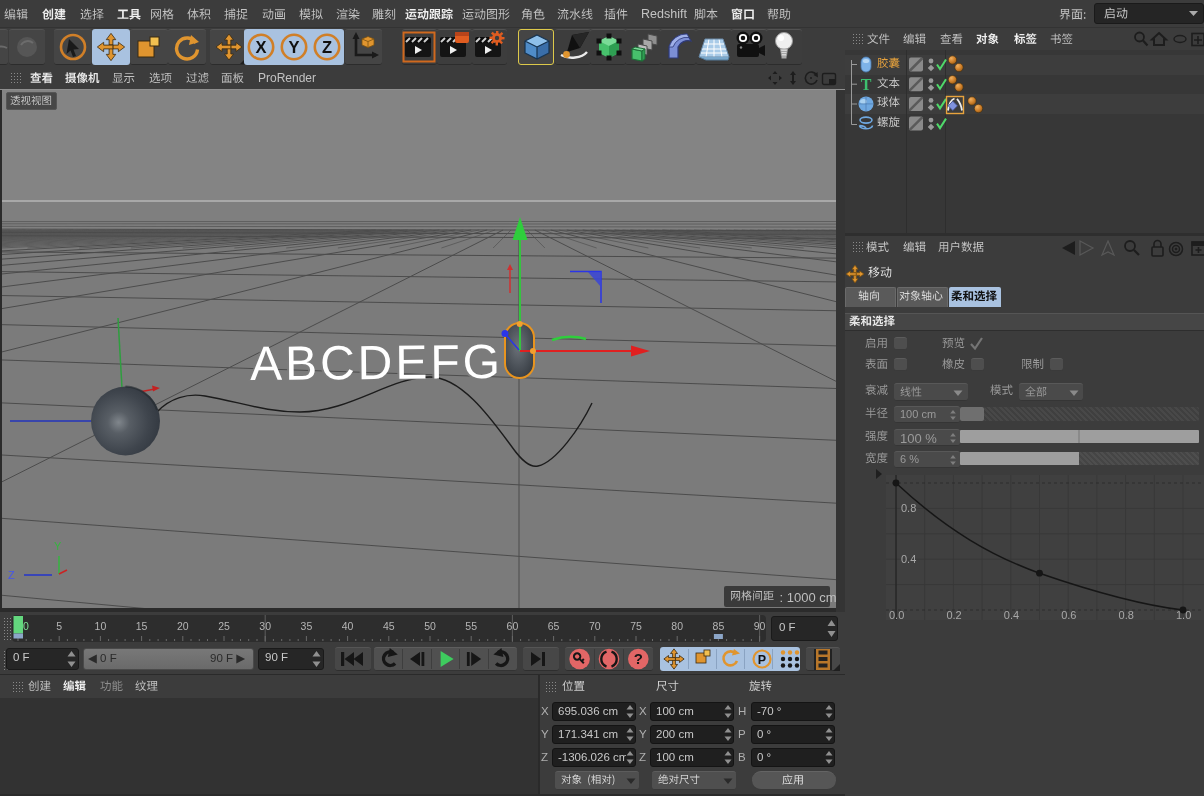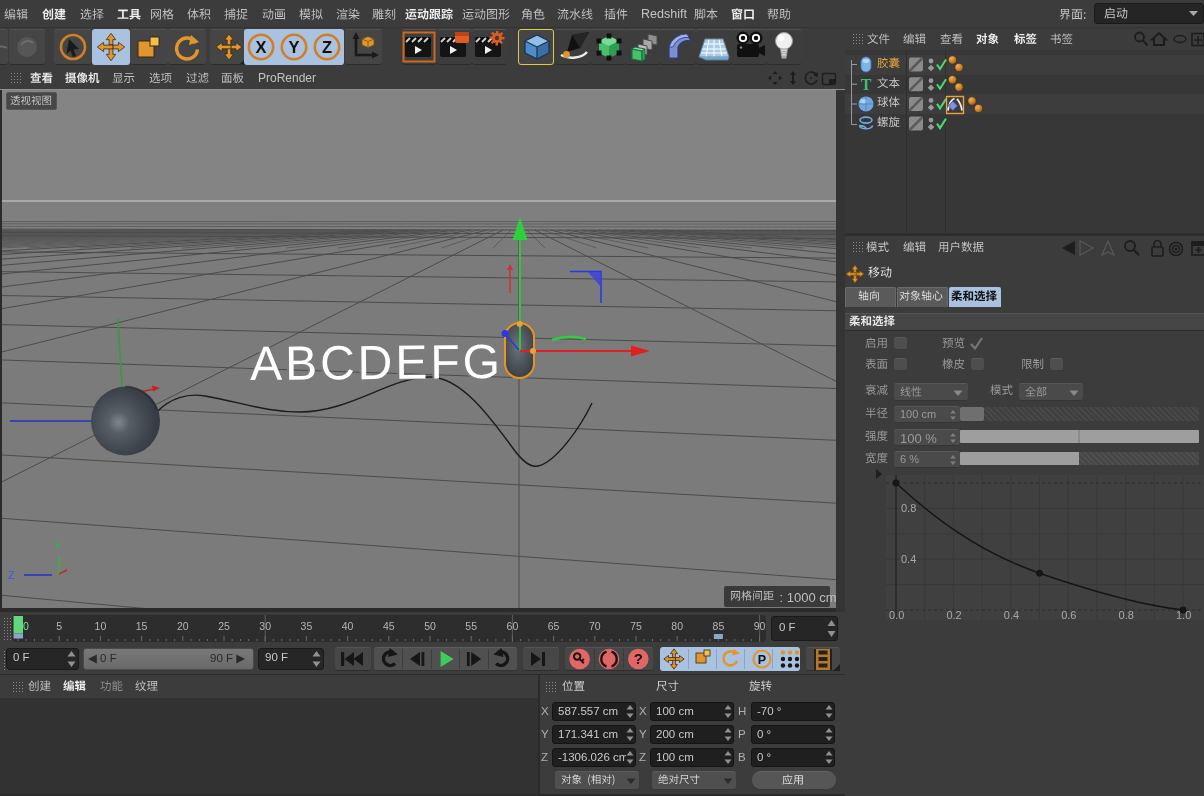--- a/index.html
+++ b/index.html
@@ -758,21 +758,21 @@
       <path transform="translate(0,10.1)" fill="#d2d2d2" d="M4.2 -7.6V-6.7H10.5V-7.6ZM5 -5.9C5.3 -4.3 5.7 -2.1 5.8 -0.9L6.6 -1.2C6.5 -2.3 6.2 -4.4 5.8 -6ZM6.6 -9.5C6.8 -8.9 7 -8.2 7.1 -7.7L8 -7.9C7.8 -8.4 7.6 -9.2 7.4 -9.7ZM3.7 -0.4V0.4H11V-0.4H8.6C9 -1.9 9.5 -4.2 9.8 -6L8.9 -6.1C8.7 -4.4 8.2 -1.9 7.8 -0.4ZM3.3 -9.6C2.6 -7.9 1.6 -6.1 0.4 -5C0.6 -4.8 0.8 -4.4 0.9 -4.2C1.3 -4.6 1.7 -5 2.1 -5.6V0.9H2.9V-6.9C3.4 -7.7 3.8 -8.5 4.1 -9.4Z M19 -8.6H20.9V-7.6H19ZM16.3 -8.6H18.2V-7.6H16.3ZM13.7 -8.6H15.5V-7.6H13.7ZM13.7 -4.9V-0.1H12.2V0.6H22.4V-0.1H20.8V-4.9H17.2L17.4 -5.6H22.1V-6.3H17.5L17.6 -6.9H21.8V-9.2H12.8V-6.9H16.7L16.6 -6.3H12.3V-5.6H16.5L16.4 -4.9ZM14.5 -0.1V-0.8H19.9V-0.1ZM14.5 -3.2H19.9V-2.5H14.5ZM14.5 -3.7V-4.3H19.9V-3.7ZM14.5 -2H19.9V-1.3H14.5Z"></path>
     </svg>
     <svg style="position:absolute;left:656.0px;top:680.0px;overflow:visible" width="25" height="14">
       <path transform="translate(0,10.1)" fill="#d2d2d2" d="M2 -9.1V-5.9C2 -4 1.9 -1.4 0.4 0.4C0.6 0.5 0.9 0.8 1.1 1C2.4 -0.6 2.8 -2.7 2.9 -4.6H5.9C6.6 -1.9 8 0 10.4 0.9C10.5 0.6 10.8 0.3 11 0.1C8.8 -0.6 7.5 -2.3 6.8 -4.6H9.9V-9.1ZM3 -8.3H9V-5.4H3V-5.9Z M13.4 -4.8C14.3 -3.9 15.2 -2.6 15.5 -1.8L16.3 -2.3C15.9 -3.2 15 -4.3 14.1 -5.2ZM18.8 -9.7V-7.2H12.1V-6.4H18.8V-0.4C18.8 -0.1 18.7 -0 18.4 0C18.1 0 17.1 0 16 -0C16.2 0.2 16.4 0.7 16.4 0.9C17.7 0.9 18.6 0.9 19 0.8C19.5 0.6 19.7 0.3 19.7 -0.4V-6.4H22.4V-7.2H19.7V-9.7Z"></path>
     </svg>
     <svg style="position:absolute;left:749.0px;top:680.0px;overflow:visible" width="25" height="14">
       <path transform="translate(0,10.1)" fill="#d2d2d2" d="M1.9 -9.3C2.3 -8.9 2.6 -8.2 2.8 -7.8H0.5V-7H1.7C1.7 -3.7 1.6 -1.2 0.3 0.3C0.5 0.5 0.8 0.7 0.9 0.9C2 -0.4 2.4 -2.3 2.5 -4.7H3.8C3.8 -1.5 3.7 -0.3 3.5 -0.1C3.4 0 3.3 0.1 3.1 0.1C3 0.1 2.6 0.1 2.1 0C2.3 0.2 2.3 0.6 2.3 0.8C2.8 0.8 3.3 0.8 3.5 0.8C3.8 0.8 4 0.7 4.2 0.4C4.5 0 4.6 -1.2 4.6 -5.1C4.6 -5.2 4.6 -5.5 4.6 -5.5H2.5L2.6 -7H5.1V-7.8H3L3.6 -8C3.4 -8.4 3.1 -9.1 2.7 -9.6ZM5.8 -4.3C5.8 -2.4 5.6 -0.6 4.6 0.3C4.8 0.4 5 0.7 5.2 0.9C5.7 0.4 6 -0.4 6.2 -1.2C6.9 0.3 7.9 0.7 9.3 0.7H10.9C10.9 0.5 11 0.1 11.1 -0.1C10.8 -0.1 9.6 -0.1 9.4 -0.1C9 -0.1 8.7 -0.1 8.4 -0.2V-2.6H10.6V-3.4H8.4V-5.4H9.9C9.7 -4.9 9.5 -4.5 9.4 -4.2L10.1 -4C10.3 -4.5 10.7 -5.3 10.9 -6L10.4 -6.2L10.3 -6.1H5.7C6 -6.5 6.2 -6.9 6.4 -7.4H11V-8.2H6.8C6.9 -8.6 7.1 -9.1 7.2 -9.5L6.3 -9.7C6 -8.4 5.4 -7.1 4.7 -6.3C4.9 -6.2 5.2 -5.9 5.4 -5.7L5.6 -6V-5.4H7.6V-0.5C7.1 -0.9 6.7 -1.5 6.5 -2.5C6.5 -3.1 6.6 -3.7 6.6 -4.3Z M12.4 -3.8C12.5 -3.9 12.9 -4 13.3 -4H14.3V-2.3L12 -1.9L12.1 -1.1L14.3 -1.5V0.9H15.1V-1.7L16.7 -2L16.6 -2.7L15.1 -2.4V-4H16.3V-4.8H15.1V-6.5H14.3V-4.8H13.2C13.5 -5.6 13.9 -6.5 14.2 -7.5H16.3V-8.3H14.4C14.5 -8.7 14.6 -9.1 14.7 -9.5L13.9 -9.7C13.8 -9.2 13.7 -8.8 13.6 -8.3H12V-7.5H13.4C13.1 -6.6 12.9 -5.8 12.7 -5.5C12.5 -5 12.4 -4.6 12.2 -4.6C12.3 -4.4 12.4 -4 12.4 -3.8ZM16.4 -6.2V-5.3H18.1C17.8 -4.5 17.6 -3.8 17.4 -3.2H20.7C20.3 -2.6 19.8 -1.9 19.3 -1.3C18.9 -1.6 18.5 -1.8 18.2 -2.1L17.6 -1.5C18.8 -0.8 20.1 0.3 20.8 0.9L21.4 0.3C21 -0.1 20.6 -0.5 20 -0.9C20.7 -1.8 21.5 -2.9 22.1 -3.8L21.5 -4.1L21.3 -4H18.6L19 -5.3H22.5V-6.2H19.2L19.6 -7.5H22.1V-8.3H19.8L20.1 -9.5L19.3 -9.7L18.9 -8.3H16.8V-7.5H18.7L18.3 -6.2Z"></path>
     </svg>
     <div class="lat" style="left:541px;top:705px;font-size:11.5px;color:#b0b0b0">X</div>
     <div style="position:absolute;left:552px;top:702px;width:84px;height:19px;background:#1f1f1f;border-radius:3px;border:1px solid #141414;"></div>
-    <div class="fldtx" style="left:558px;top:705px;max-width:68px;overflow:hidden">587.557 cm</div>
+    <div class="fldtx" style="left:558px;top:705px;max-width:68px;overflow:hidden">695.036 cm</div>
     <svg style="position:absolute;left:626px;top:705px" width="8" height="13" fill="#909090">
       <path d="M4 0 L7.5 4.5 L0.5 4.5 Z M4 13 L7.5 8.5 L0.5 8.5 Z"></path>
     </svg>
     <div class="lat" style="left:639px;top:705px;font-size:11.5px;color:#b0b0b0">X</div>
     <div style="position:absolute;left:650px;top:702px;width:84px;height:19px;background:#1f1f1f;border-radius:3px;border:1px solid #141414;"></div>
     <div class="fldtx" style="left:656px;top:705px;max-width:68px;overflow:hidden">100 cm</div>
     <svg style="position:absolute;left:724px;top:705px" width="8" height="13" fill="#909090">
       <path d="M4 0 L7.5 4.5 L0.5 4.5 Z M4 13 L7.5 8.5 L0.5 8.5 Z"></path>
     </svg>
     <div class="lat" style="left:738px;top:705px;font-size:11.5px;color:#b0b0b0">H</div>

